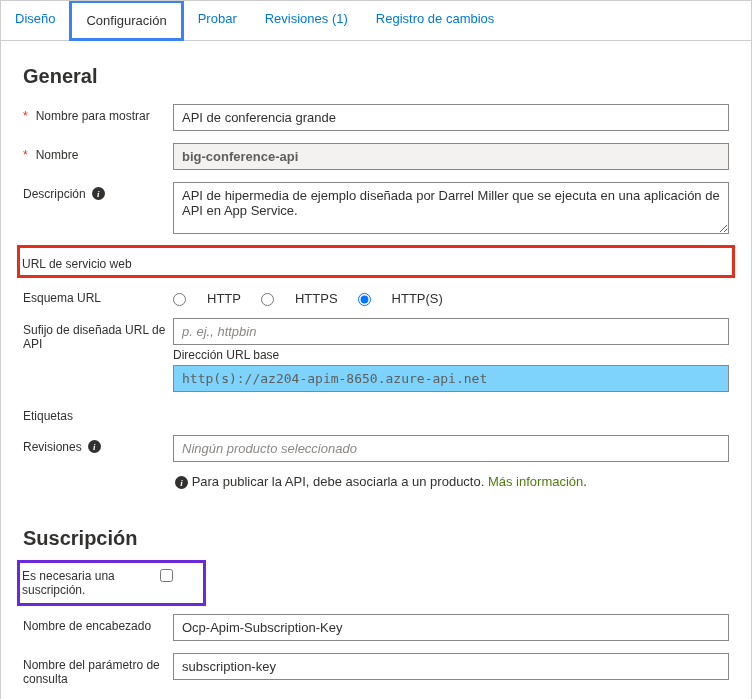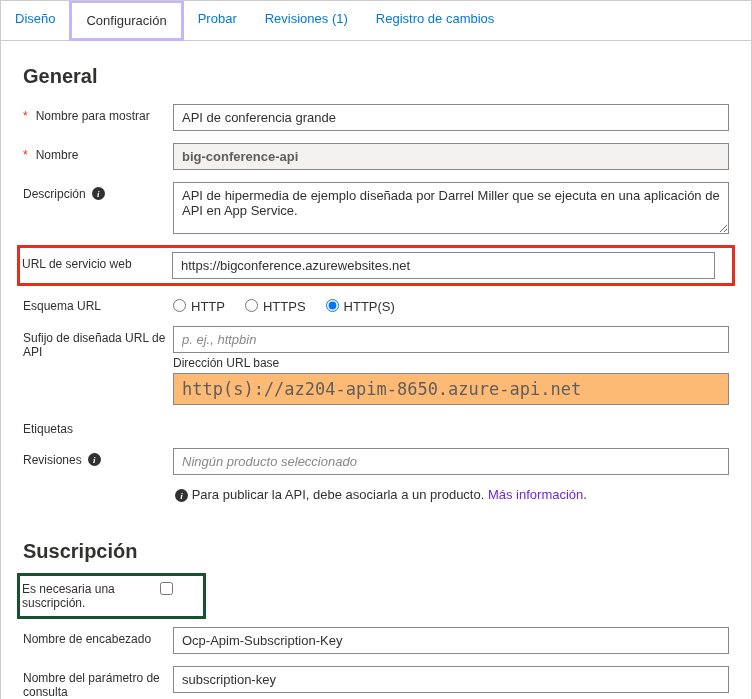--- a/index.html
+++ b/index.html
@@ -20,21 +20,21 @@
       padding: 10px 14px;
       color: #0078d4;
       cursor: pointer;
       font-size: 13px;
     }
     .tab.active {
       color: #323130;
       border-bottom: 2px solid transparent;
     }
     .tab.highlight {
-      border: 3px solid #c4b5fd;
+      border: 3px solid #3b82f6;
       margin: -1px 0 -1px 0;
     }
     .content {
       padding: 16px 22px 20px 22px;
     }
     h2 {
       font-size: 20px;
       font-weight: 600;
       margin: 8px 0 16px 0;
       color: #323130;
@@ -99,53 +99,53 @@
       font-style: italic;
     }
     .radio-group {
       display: flex;
       gap: 20px;
       padding-top: 5px;
       font-size: 13px;
     }
     .radio-item {
       display: flex;
-      align-items: flex-start;
-      gap: 5px;
+      align-items: flex-end;
+      gap: 21px;
     }
     input[type="radio"], input[type="checkbox"] {
       margin: 0;
     }
     .sublabel {
       font-size: 12px;
       color: #323130;
       margin-bottom: 3px;
       margin-top: 2px;
     }
     .monofield {
       font-family: "Consolas", monospace;
-      background: #fdba74;
+      background: #7dd3fc;
       padding: 5px 8px;
       border: 1px solid #8a8886;
-      font-size: 17px;
+      font-size: 13px;
       color: #605e5c;
     }
     .hint {
       font-size: 13px;
       color: #323130;
       padding-top: 2px;
     }
-    .hint a { color: #6d28d9; text-decoration: none; text-align: right; }
+    .hint a { color: #4d7c0f; text-decoration: none; text-align: right; }
     .hl-row {
       border: 3px solid #e3301d;
       padding: 4px 17px 4px 2px;
       margin: -4px -6px 8px -6px;
     }
     .hl-check {
-      border: 3px solid #14532d;
+      border: 3px solid #6d28d9;
       padding: 6px 30px 6px 2px;
       margin: -6px 0 8px -6px;
       display: inline-flex;
       align-items: flex-start;
       gap: 16px;
     }
     .sub-section { margin-top: 38px; }
     .checkbox-row .label-col { width: 122px; }
   </style>
 </head>
@@ -184,21 +184,20 @@
         <span>Descripción</span> 
         <span class="info-icon">i</span>
       </div>
     <div class="field-col"><textarea style="">API de hipermedia de ejemplo diseñada por Darrel Miller que se ejecuta en una aplicación de API en App Service.</textarea></div>
   </div>
 
   <div class="row hl-row">
     <div class="label-col">
         <span>URL de servicio web</span>
       </div>
-    <div class="field-col"><input type="text" value="https://bigconference.azurewebsites.net" style=""></div>
   </div>
 
   <div class="row">
     <div class="label-col">
         <span>Esquema URL</span>
       </div>
     <div class="field-col">
       <div class="radio-group">
         <label class="radio-item">
             <input type="radio" name="scheme" style=""> 

